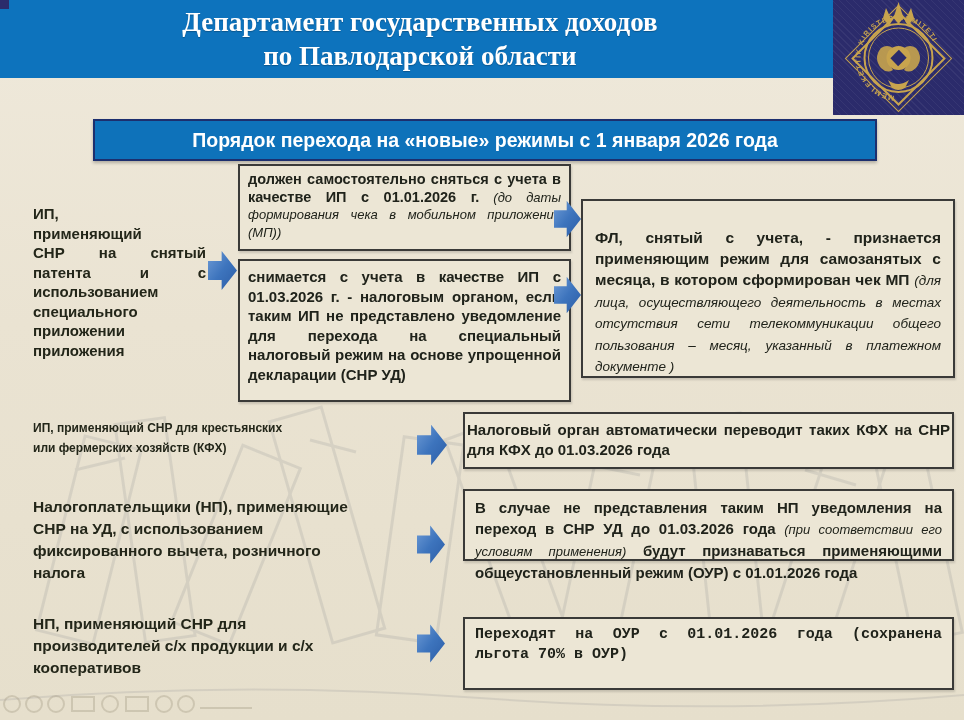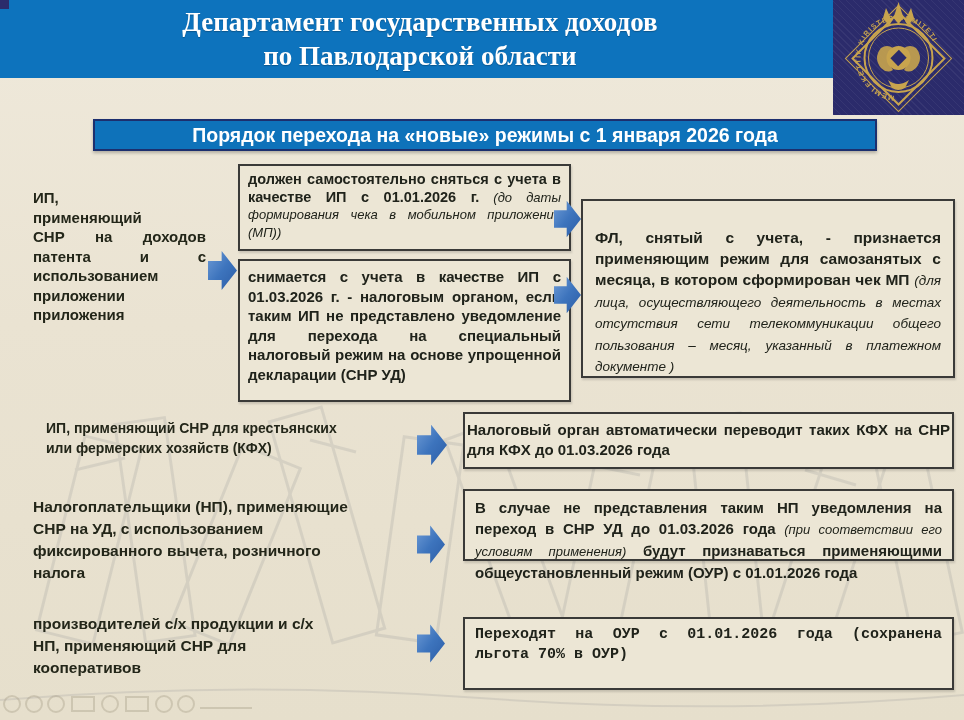--- a/index.html
+++ b/index.html
@@ -22,21 +22,21 @@
     font-size:27px; line-height:34px; text-shadow:0 1px 1px rgba(0,0,0,.25);
   }
   .logo {
     position:absolute; right:0; top:0; width:131px; height:115px;
     background:#2b2b6b;
     background-image:repeating-linear-gradient(45deg, rgba(255,255,255,.05) 0 1px, transparent 1px 5px);
   }
   .logo svg { display:block; }
   
   .title-bar {
-    position:absolute; left:93px; top:119px; width:784px; height:32px;
+    position:absolute; left:93px; top:119px; width:784px; height:42px;
     background:#0e72ba; border:2px solid #1c2f6e; box-sizing:border-box;
     display:flex; align-items:center; justify-content:center;
     color:#ffffff; font-weight:bold; font-size:19.5px;
     box-shadow:0 2px 3px rgba(0,0,0,.25);
   }
   
   .wm-books { position:absolute; left:0; top:380px; opacity:.13; }
   .wm-glyphs { position:absolute; left:2px; top:694px; opacity:.4; }
   
   .left-label {
@@ -45,34 +45,34 @@
   .jlines div { text-align:justify; text-align-last:justify; }
   .box {
     position:absolute; z-index:2; box-sizing:border-box;
     background:#ece6d5; border:2px solid #3a3a38;
     color:#20231b; font-weight:bold; text-align:justify;
     box-shadow:1px 2px 2px rgba(0,0,0,.15);
   }
   .note { font-style:italic; font-weight:normal; }
   .arrow { position:absolute; z-index:2; }
   
-  .l1 { left:33px; top:188px; width:173px; font-size:15px; line-height:19.5px; }
+  .l1 { left:33px; top:204px; width:173px; font-size:15px; line-height:19.5px; }
   .mbox1 { left:238px; top:164px; width:333px; height:87px; padding:5px 8px;
            font-size:14.5px; line-height:17.5px; }
   .mbox1 .note { font-size:13px; }
   .mbox2 { left:238px; top:259px; width:333px; height:143px; padding:6px 8px;
            font-size:15px; line-height:19.5px; }
   .rbox1 { left:581px; top:199px; width:374px; height:179px; padding:26px 12px 10px;
            font-size:15.5px; line-height:21px; }
   .rbox1 .note { font-size:13.5px; line-height:18.5px;font-style:italic; }
   .a1 { left:208px; top:247px; }
   .a2 { left:554px; top:197px; }
   .a3 { left:554px; top:273px; }
   
-  .l2 { left:33px; top:418px; width:400px; font-size:14px; line-height:20px;margin-left:13px; }
+  .l2 { left:33px; top:418px; width:400px; font-size:12px; line-height:20px; }
   .rbox2 { left:463px; top:412px; width:491px; height:57px; padding:6px 2px;
            font-size:15px; line-height:19.5px; }
   .a4 { left:417px; top:422px; }
   
   .l3 { left:33px; top:496px; width:380px; font-size:15.5px; line-height:22px; }
   .rbox3 { left:463px; top:489px; width:491px; height:72px; padding:6px 10px;
            font-size:15px; line-height:21px; }
   .rbox3 .note { font-size:13px; }
   .a5 { left:417px; top:521px; }
   
@@ -167,23 +167,24 @@
     </svg>
   </div>
 
   <div class="title-bar">
     <span>Порядок перехода на «новые» режимы с 1 января 2026 года</span>
   </div>
 
   <div class="left-label l1 jlines">
       <div>ИП,</div>
       <div>применяющий</div>
-      <div>СНР на доходов</div>
+      <div>СНР на снятый</div>
       <div>патента и с</div>
       <div>использованием</div>
+      <div>специального</div>
       <div>приложении</div>
       <div>приложения</div>
     </div>
 
   <svg class="arrow a1" width="29" height="47" viewBox="0 0 34 50">
     <polygon points="0,14 16,14 16,2 34,25 16,48 16,36 0,36" fill="url(#arrowGrad)"></polygon>
   </svg>
 
   <div class="box mbox1">
     <span>должен самостоятельно сняться с учета в качестве ИП с 01.01.2026 г.</span><span class="note"> (до даты формирования чека в мобильном приложении (МП))</span>
@@ -226,22 +227,22 @@
 
   <svg class="arrow a5" width="28" height="47" viewBox="0 0 34 50">
     <polygon points="0,14 16,14 16,2 34,25 16,48 16,36 0,36" fill="url(#arrowGrad)"></polygon>
   </svg>
 
   <div class="box rbox3">
     <span>В случае не представления таким НП уведомления на переход в СНР УД до 01.03.2026 года </span><span class="note">(при соответствии его условиям применения)</span><span> будут признаваться применяющими общеустановленный режим (ОУР) с 01.01.2026 года</span>
   </div>
 
   <div class="left-label l4">
+      <div>НП, применяющий СНР для</div>
       <div>производителей с/х продукции и с/х</div>
-      <div>НП, применяющий СНР для</div>
       <div>кооперативов</div>
     </div>
 
   <svg class="arrow a6" width="28" height="47" viewBox="0 0 34 50">
     <polygon points="0,14 16,14 16,2 34,25 16,48 16,36 0,36" fill="url(#arrowGrad)"></polygon>
   </svg>
 
   <div class="box rbox4">
     <span>Переходят на ОУР с 01.01.2026 года (сохранена льгота 70% в ОУР)</span>
   </div>

